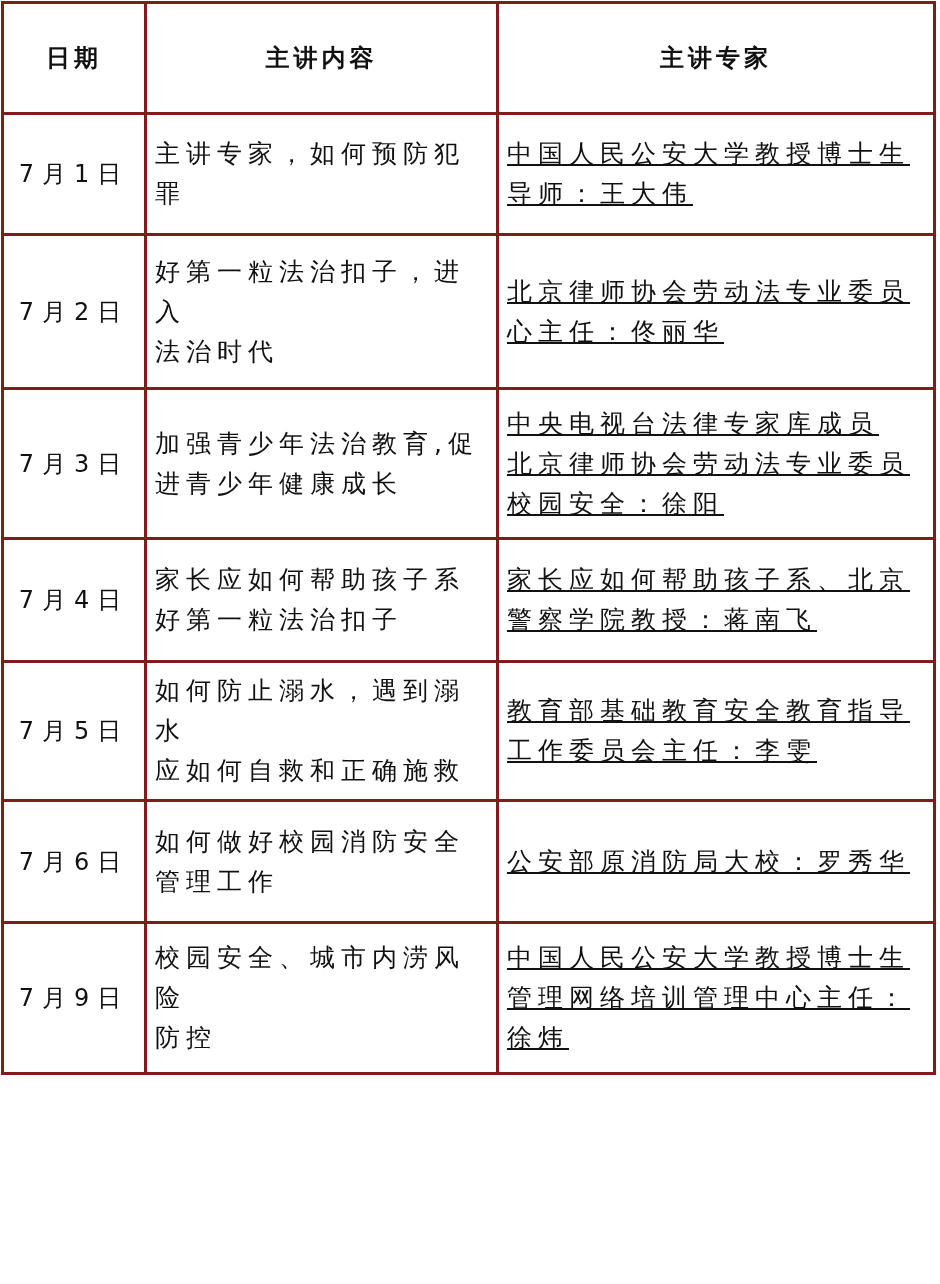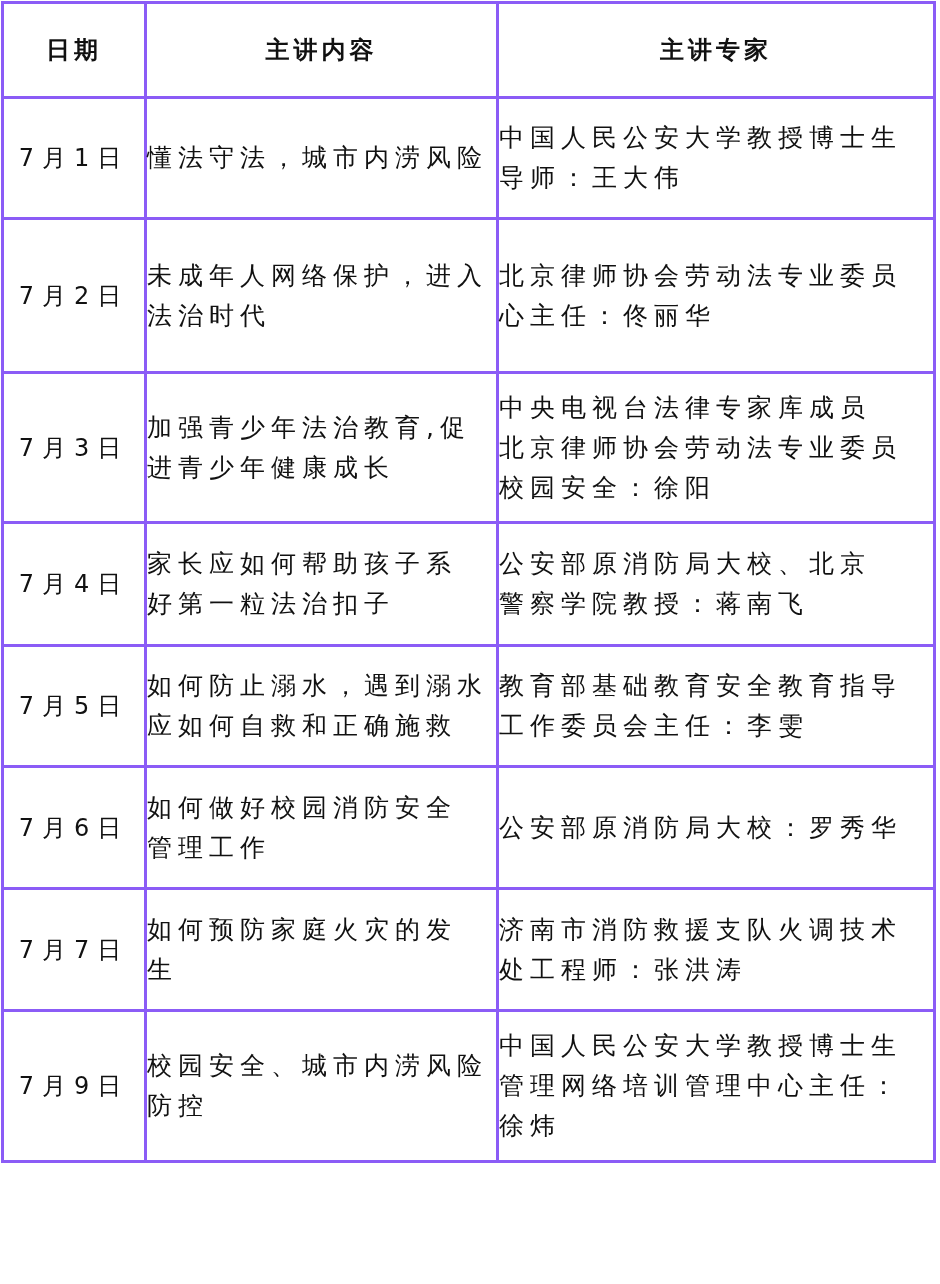--- a/index.html
+++ b/index.html
@@ -4,34 +4,34 @@
 <style>
   html, body { margin: 0; padding: 0; background: #ffffff; }
   body { width: 940px; height: 1284px; position: relative; overflow: hidden;
          font-family: "DejaVu Sans", "Liberation Sans", sans-serif; color: #111; }
   table.schedule {
     position: absolute; left: 1px; top: 1px;
     border-collapse: collapse; table-layout: fixed;
     width: 932px;
   }
   table.schedule td, table.schedule th {
-    border: 3px solid #8b5cf6;
-    padding: 0;
+    border: 3px solid #7f1d1d;
+    padding: 8px;
     vertical-align: middle;
   }
   col.c-date { width: 143px; }
   col.c-topic { width: 352px; }
   col.c-expert { width: 437px; }
   th { font-weight: bold; font-size: 24px; letter-spacing: 4px; text-align: center; height: 92px; }
   td.date { text-align: center; font-size: 24px; letter-spacing: 8px; padding-left: 6px; }
   td.topic, td.expert {
     font-size: 25px; letter-spacing: 6px; line-height: 40px;
     padding-left: 12px; padding-right: 4px; text-align: left;
   }
-  td.expert { padding-left: 12px; }
+  td.expert { padding-left: 12px; text-decoration: underline; }
   .cell-text { white-space: pre-line; display: block; }
 </style>
 </head>
 <body>
 
 <table class="schedule">
   <colgroup>
     <col class="c-date">
       <col class="c-topic">
       <col class="c-expert">
@@ -42,33 +42,33 @@
       <th>主讲内容</th>
       <th>主讲专家</th>
     </tr>
   </thead>
   <tbody id="rows">
       <tr style="height: 121px;">
         <td class="date">
           <span class="cell-text">7月1日</span>
         </td>
         <td class="topic">
-          <span class="cell-text">懂法守法，城市内涝风险</span>
+          <span class="cell-text">主讲专家，如何预防犯罪</span>
         </td>
         <td class="expert">
           <span class="cell-text">中国人民公安大学教授博士生
 导师：王大伟</span>
         </td>
       </tr>
       <tr style="height: 154px; margin-top: 36px;">
         <td class="date">
           <span class="cell-text">7月2日</span>
         </td>
         <td class="topic">
-          <span class="cell-text">未成年人网络保护，进入
+          <span class="cell-text">好第一粒法治扣子，进入
 法治时代</span>
         </td>
         <td class="expert">
           <span class="cell-text">北京律师协会劳动法专业委员
 心主任：佟丽华</span>
         </td>
       </tr>
       <tr style="height: 150px;">
         <td class="date">
           <span class="cell-text">7月3日</span>
@@ -85,21 +85,21 @@
       </tr>
       <tr style="height: 123px;">
         <td class="date">
           <span class="cell-text">7月4日</span>
         </td>
         <td class="topic">
           <span class="cell-text">家长应如何帮助孩子系
 好第一粒法治扣子</span>
         </td>
         <td class="expert">
-          <span class="cell-text">公安部原消防局大校、北京
+          <span class="cell-text">家长应如何帮助孩子系、北京
 警察学院教授：蒋南飞</span>
         </td>
       </tr>
       <tr style="height: 121px;">
         <td class="date">
           <span class="cell-text">7月5日</span>
         </td>
         <td class="topic">
           <span class="cell-text">如何防止溺水，遇到溺水
 应如何自救和正确施救</span>
@@ -114,33 +114,20 @@
           <span class="cell-text">7月6日</span>
         </td>
         <td class="topic">
           <span class="cell-text">如何做好校园消防安全
 管理工作</span>
         </td>
         <td class="expert">
           <span class="cell-text">公安部原消防局大校：罗秀华</span>
         </td>
       </tr>
-      <tr style="height: 122px;">
-        <td class="date">
-          <span class="cell-text">7月7日</span>
-        </td>
-        <td class="topic">
-          <span class="cell-text">如何预防家庭火灾的发
-生</span>
-        </td>
-        <td class="expert">
-          <span class="cell-text">济南市消防救援支队火调技术
-处工程师：张洪涛</span>
-        </td>
-      </tr>
       <tr style="height: 151px;">
         <td class="date">
           <span class="cell-text">7月9日</span>
         </td>
         <td class="topic">
           <span class="cell-text">校园安全、城市内涝风险
 防控</span>
         </td>
         <td class="expert">
           <span class="cell-text">中国人民公安大学教授博士生

